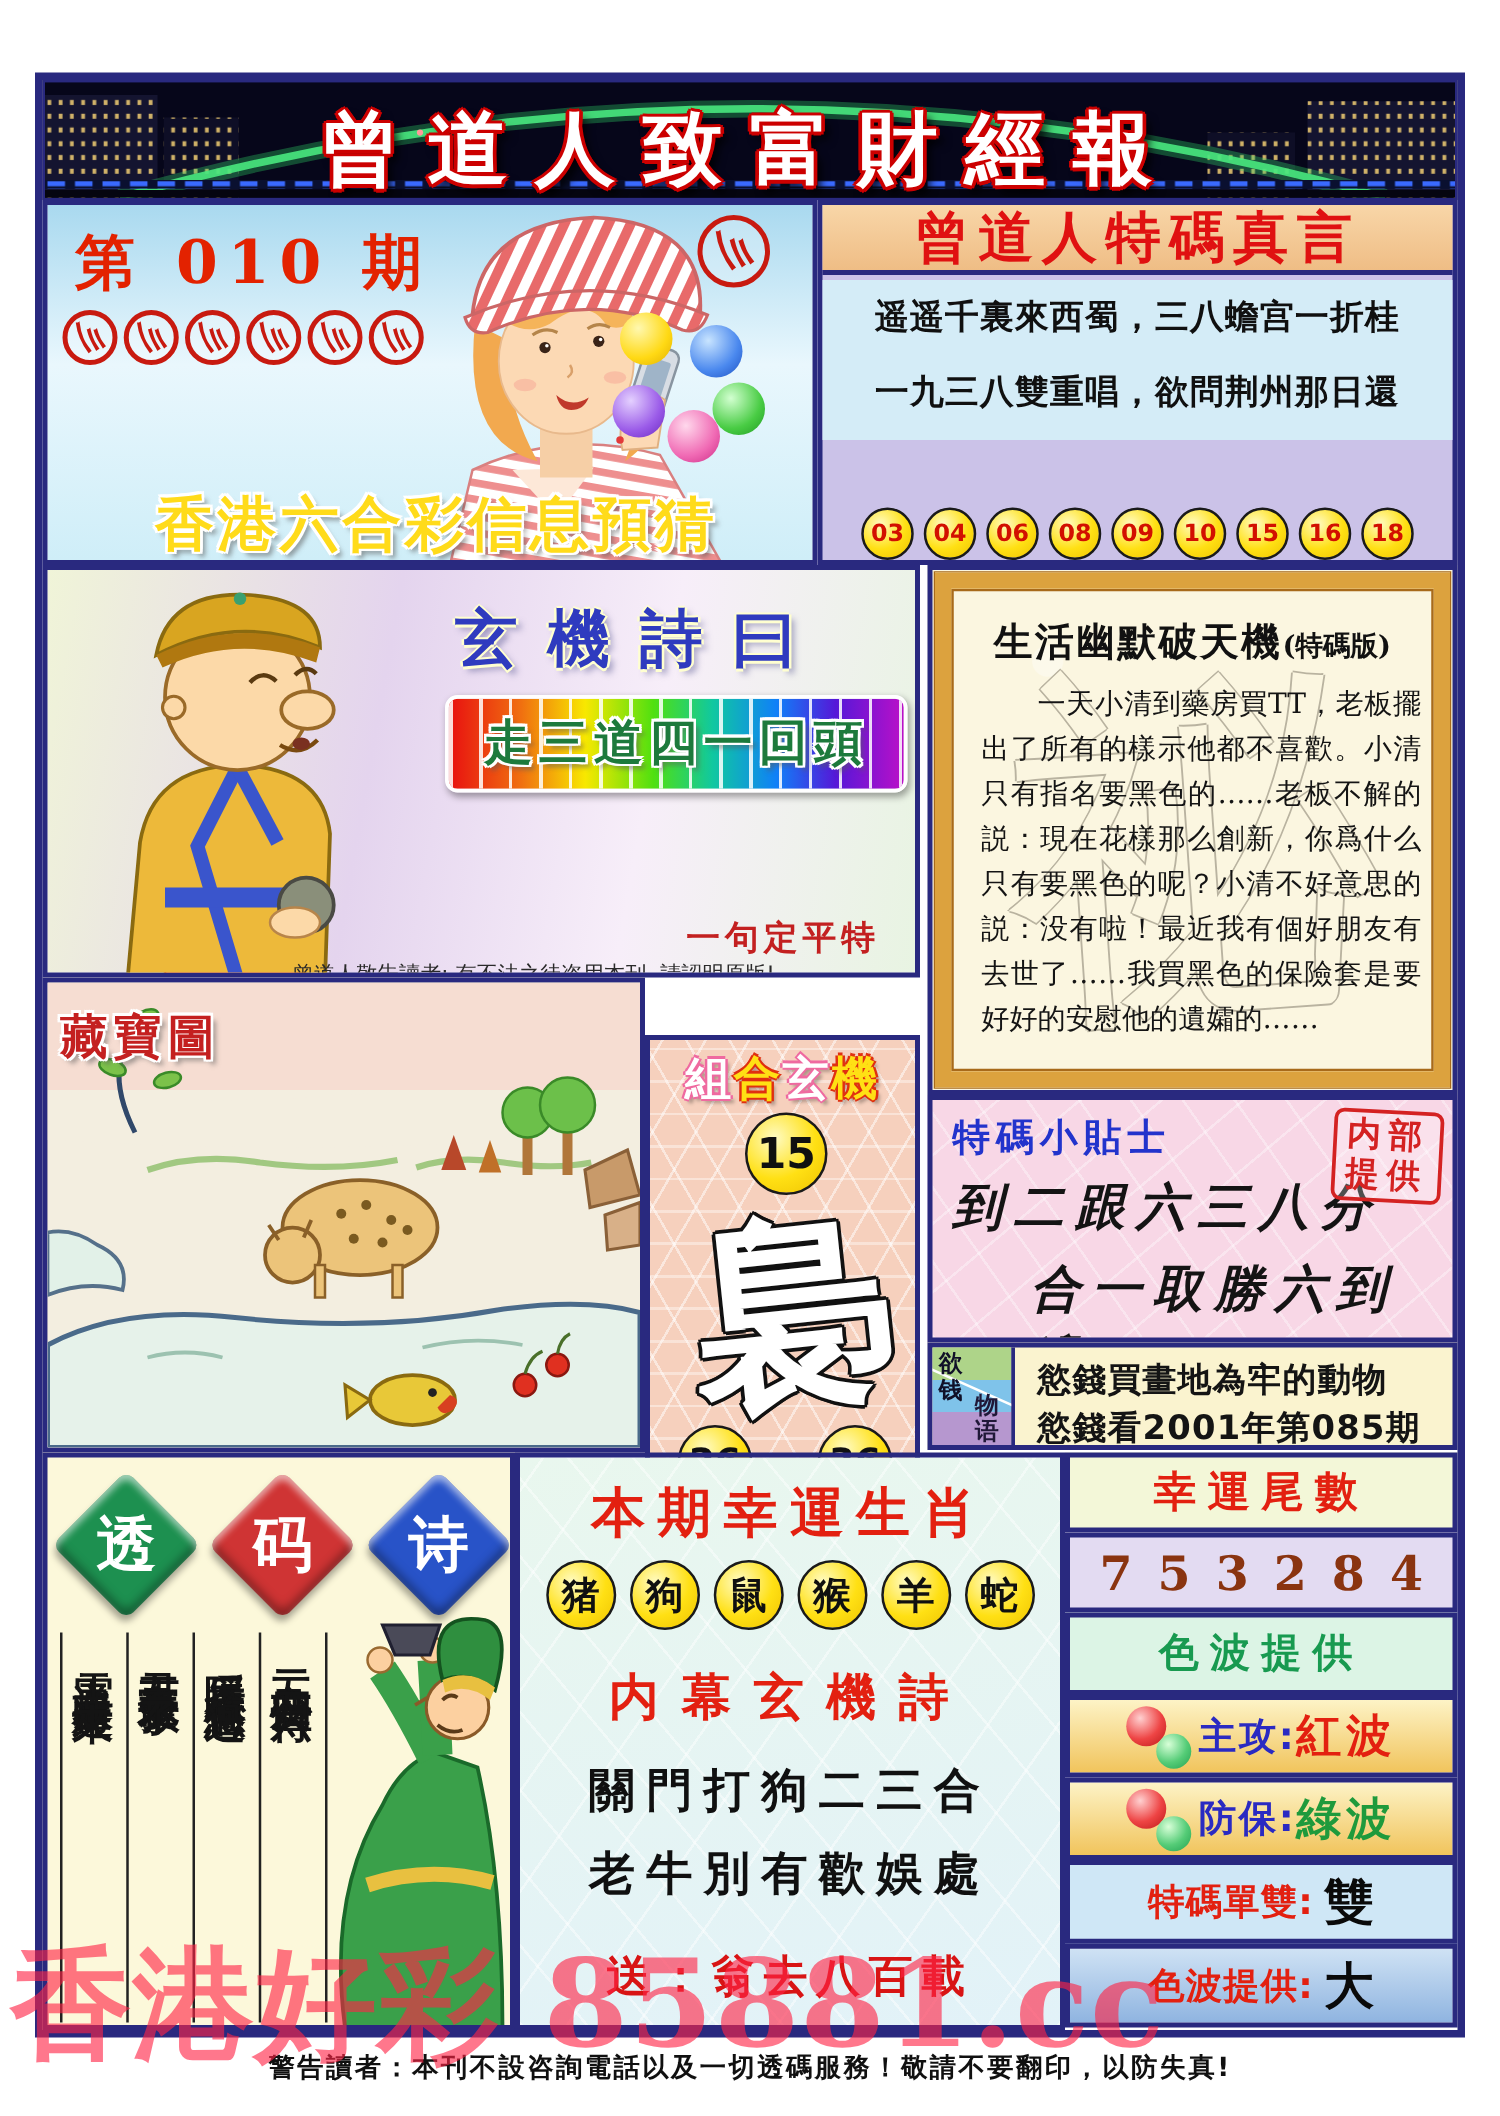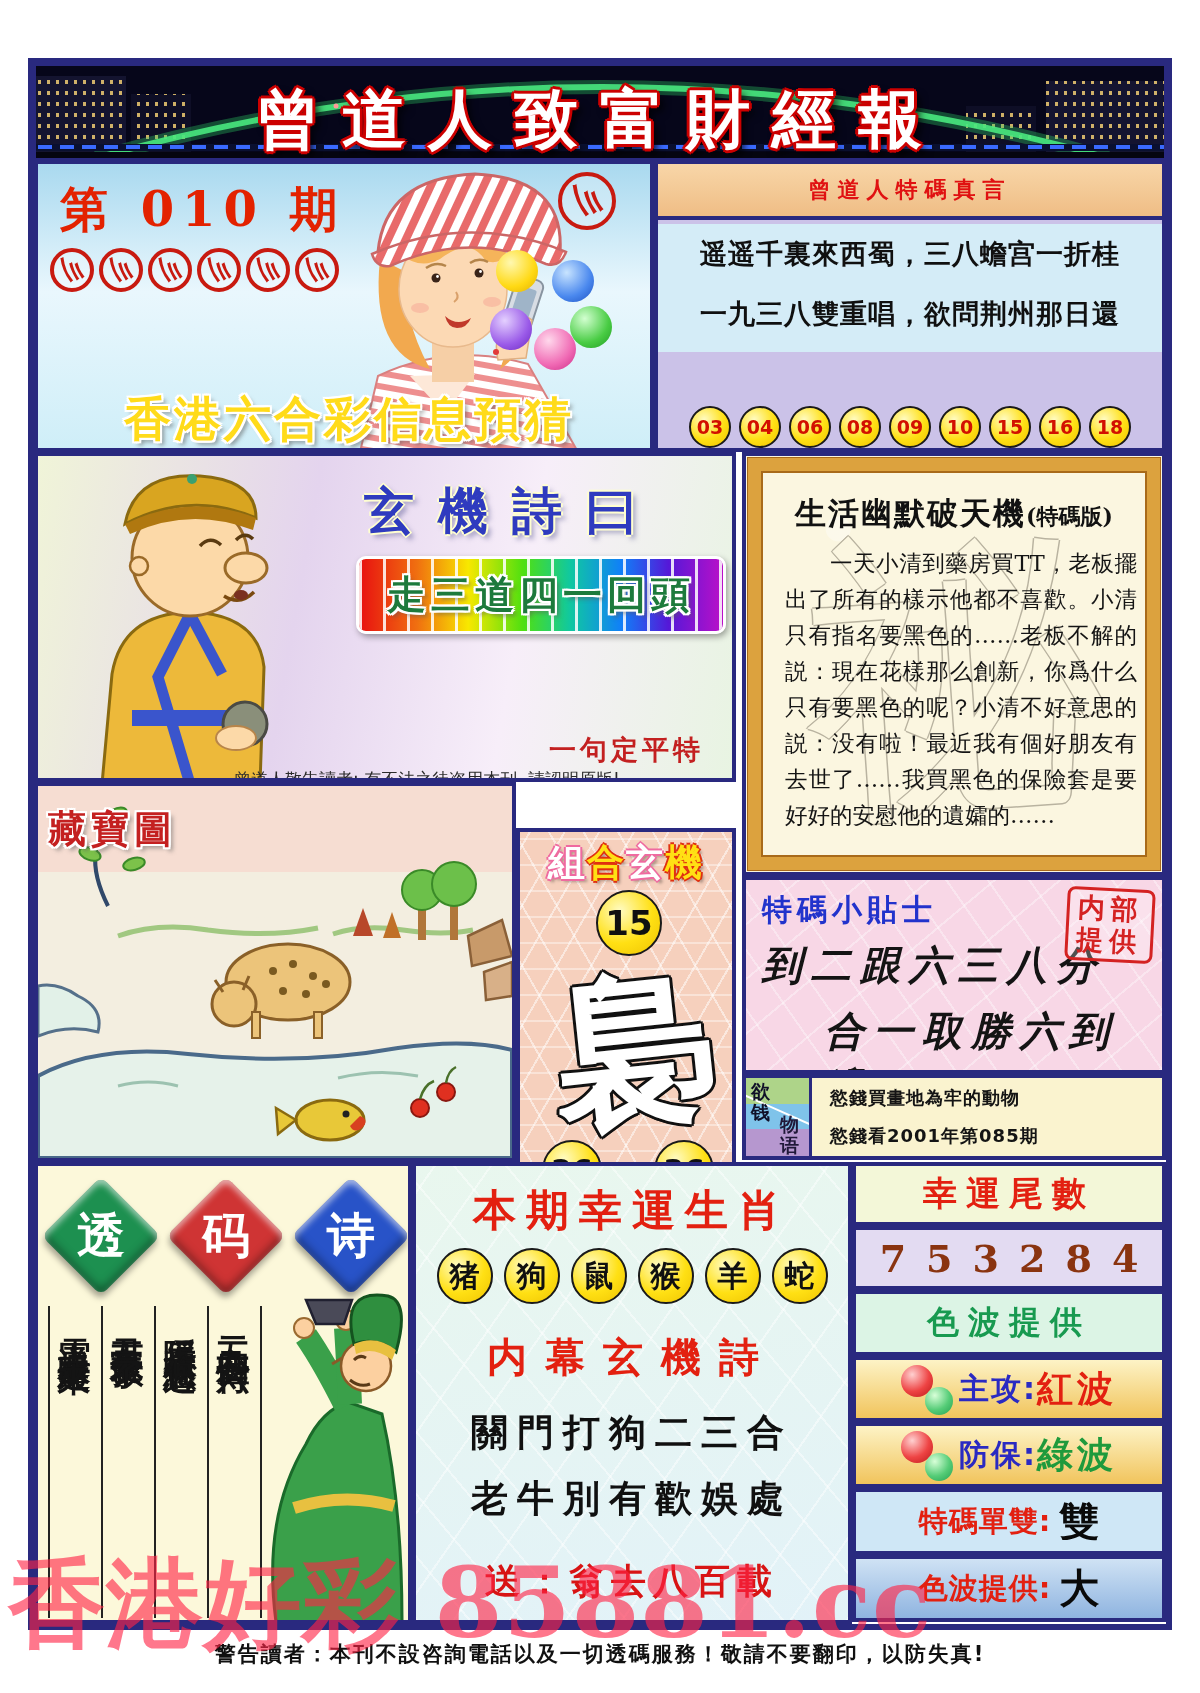--- a/index.html
+++ b/index.html
@@ -34,21 +34,21 @@
   #stamp-row .stamp { width:44px; height:44px; font-size:25px; }
   #emblem { position:absolute; left:520px; top:8px; width:58px; height:58px; font-size:32px; }
   #ball-cluster { position:absolute; left:452px; top:86px; width:126px; height:118px; }
   .cball { position:absolute; width:42px; height:42px; border-radius:50%; }
   #lt-title { position:absolute; left:6px; top:224px; width:610px; text-align:center;
     font-size:47px; font-weight:bold; color:#ffdb1a; letter-spacing:3px; }
 
   
   #rtbox { left:654px; top:160px; width:512px; height:292px; background:#cbc2e8; }
   #rt-h { position:absolute; left:0; top:0; width:100%; height:56px; background:linear-gradient(180deg,#f8d6a8,#efbd85); border-bottom:4px solid #29297f; }
-  #rt-h span { font-size:22px; font-weight:bold; color:#e01111; letter-spacing:7px; }
+  #rt-h span { font-size:44px; font-weight:bold; color:#e01111; letter-spacing:7px; }
   #rt-verse { position:absolute; left:0; top:60px; width:100%; height:128px; background:#d4ecf7; font-family:"DejaVu Serif",serif; }
   #rt-verse div { text-align:center; font-size:27px; font-weight:bold; color:#101010; line-height:60px; letter-spacing:1px;}
   #rt-green { position:absolute; left:0; top:188px; width:100%; height:52px;
     background:linear-gradient(180deg,#93dbaa,#57ba77); border-top:4px solid #29297f; border-bottom:4px solid #29297f; }
   #rt-green span { font-size:32px; font-weight:bold; color:#0a0a0a; letter-spacing:12px; }
   #rt-num { position:absolute; left:0; top:240px; width:100%; height:44px; display:flex; justify-content:center; gap:8px; padding-top:2px;}
   .yball { border-radius:50%; background: radial-gradient(circle at 35% 30%, #fffbc2, #ffe014 55%, #eec200);
     border:2px solid #1a1a1a; display:flex; align-items:center; justify-content:center; font-weight:bold; }
   #rt-num .yball { width:42px; height:42px; font-size:19px; color:#d21000; }
 
@@ -98,21 +98,21 @@
 
   
   #yuqian { left:742px; top:1074px; width:424px; height:86px; background:#faf3cf; }
   #yq-label { position:absolute; left:0; top:0; width:66px; height:100%;
     background: linear-gradient(180deg,#aed489 0 33%, #7fc3ea 33% 66%, #b697cf 66% 100%);
     border-right:3px solid #29297f; overflow:hidden;}
   #yq-label:before { content:""; position:absolute; left:-12px; top:36px; width:110px; height:2px; background:#fff; transform:rotate(24deg);}
   .yq-t { position:absolute; font-size:19px; font-weight:bold; color:#101028; width:22px; line-height:21px; font-family:"DejaVu Serif",serif;}
   #yq-top { left:5px; top:3px; }
   #yq-bottom { left:34px; top:36px; color:#201838;}
-  .yq-line { position:absolute; left:84px; font-size:18px; font-weight:bold; color:#141414; letter-spacing:1px;}
+  .yq-line { position:absolute; left:84px; font-size:27px; font-weight:bold; color:#141414; letter-spacing:1px;}
   #yq-line1 { top:8px; } #yq-line2 { top:46px; }
 
   
   #cang { left:34px; top:782px; width:482px; height:380px; background:#f2ead8; overflow:hidden;}
   #cang-title { position:absolute; left:10px; top:8px; font-size:38px; font-weight:bold; color:#c42020; letter-spacing:5px; font-family:"DejaVu Serif",serif;margin-top:10px;}
 
   
   #zuhe { left:516px; top:828px; width:220px; height:380px;
     background:
       repeating-linear-gradient(60deg, rgba(255,255,255,.5) 0 2px, transparent 2px 30px),

